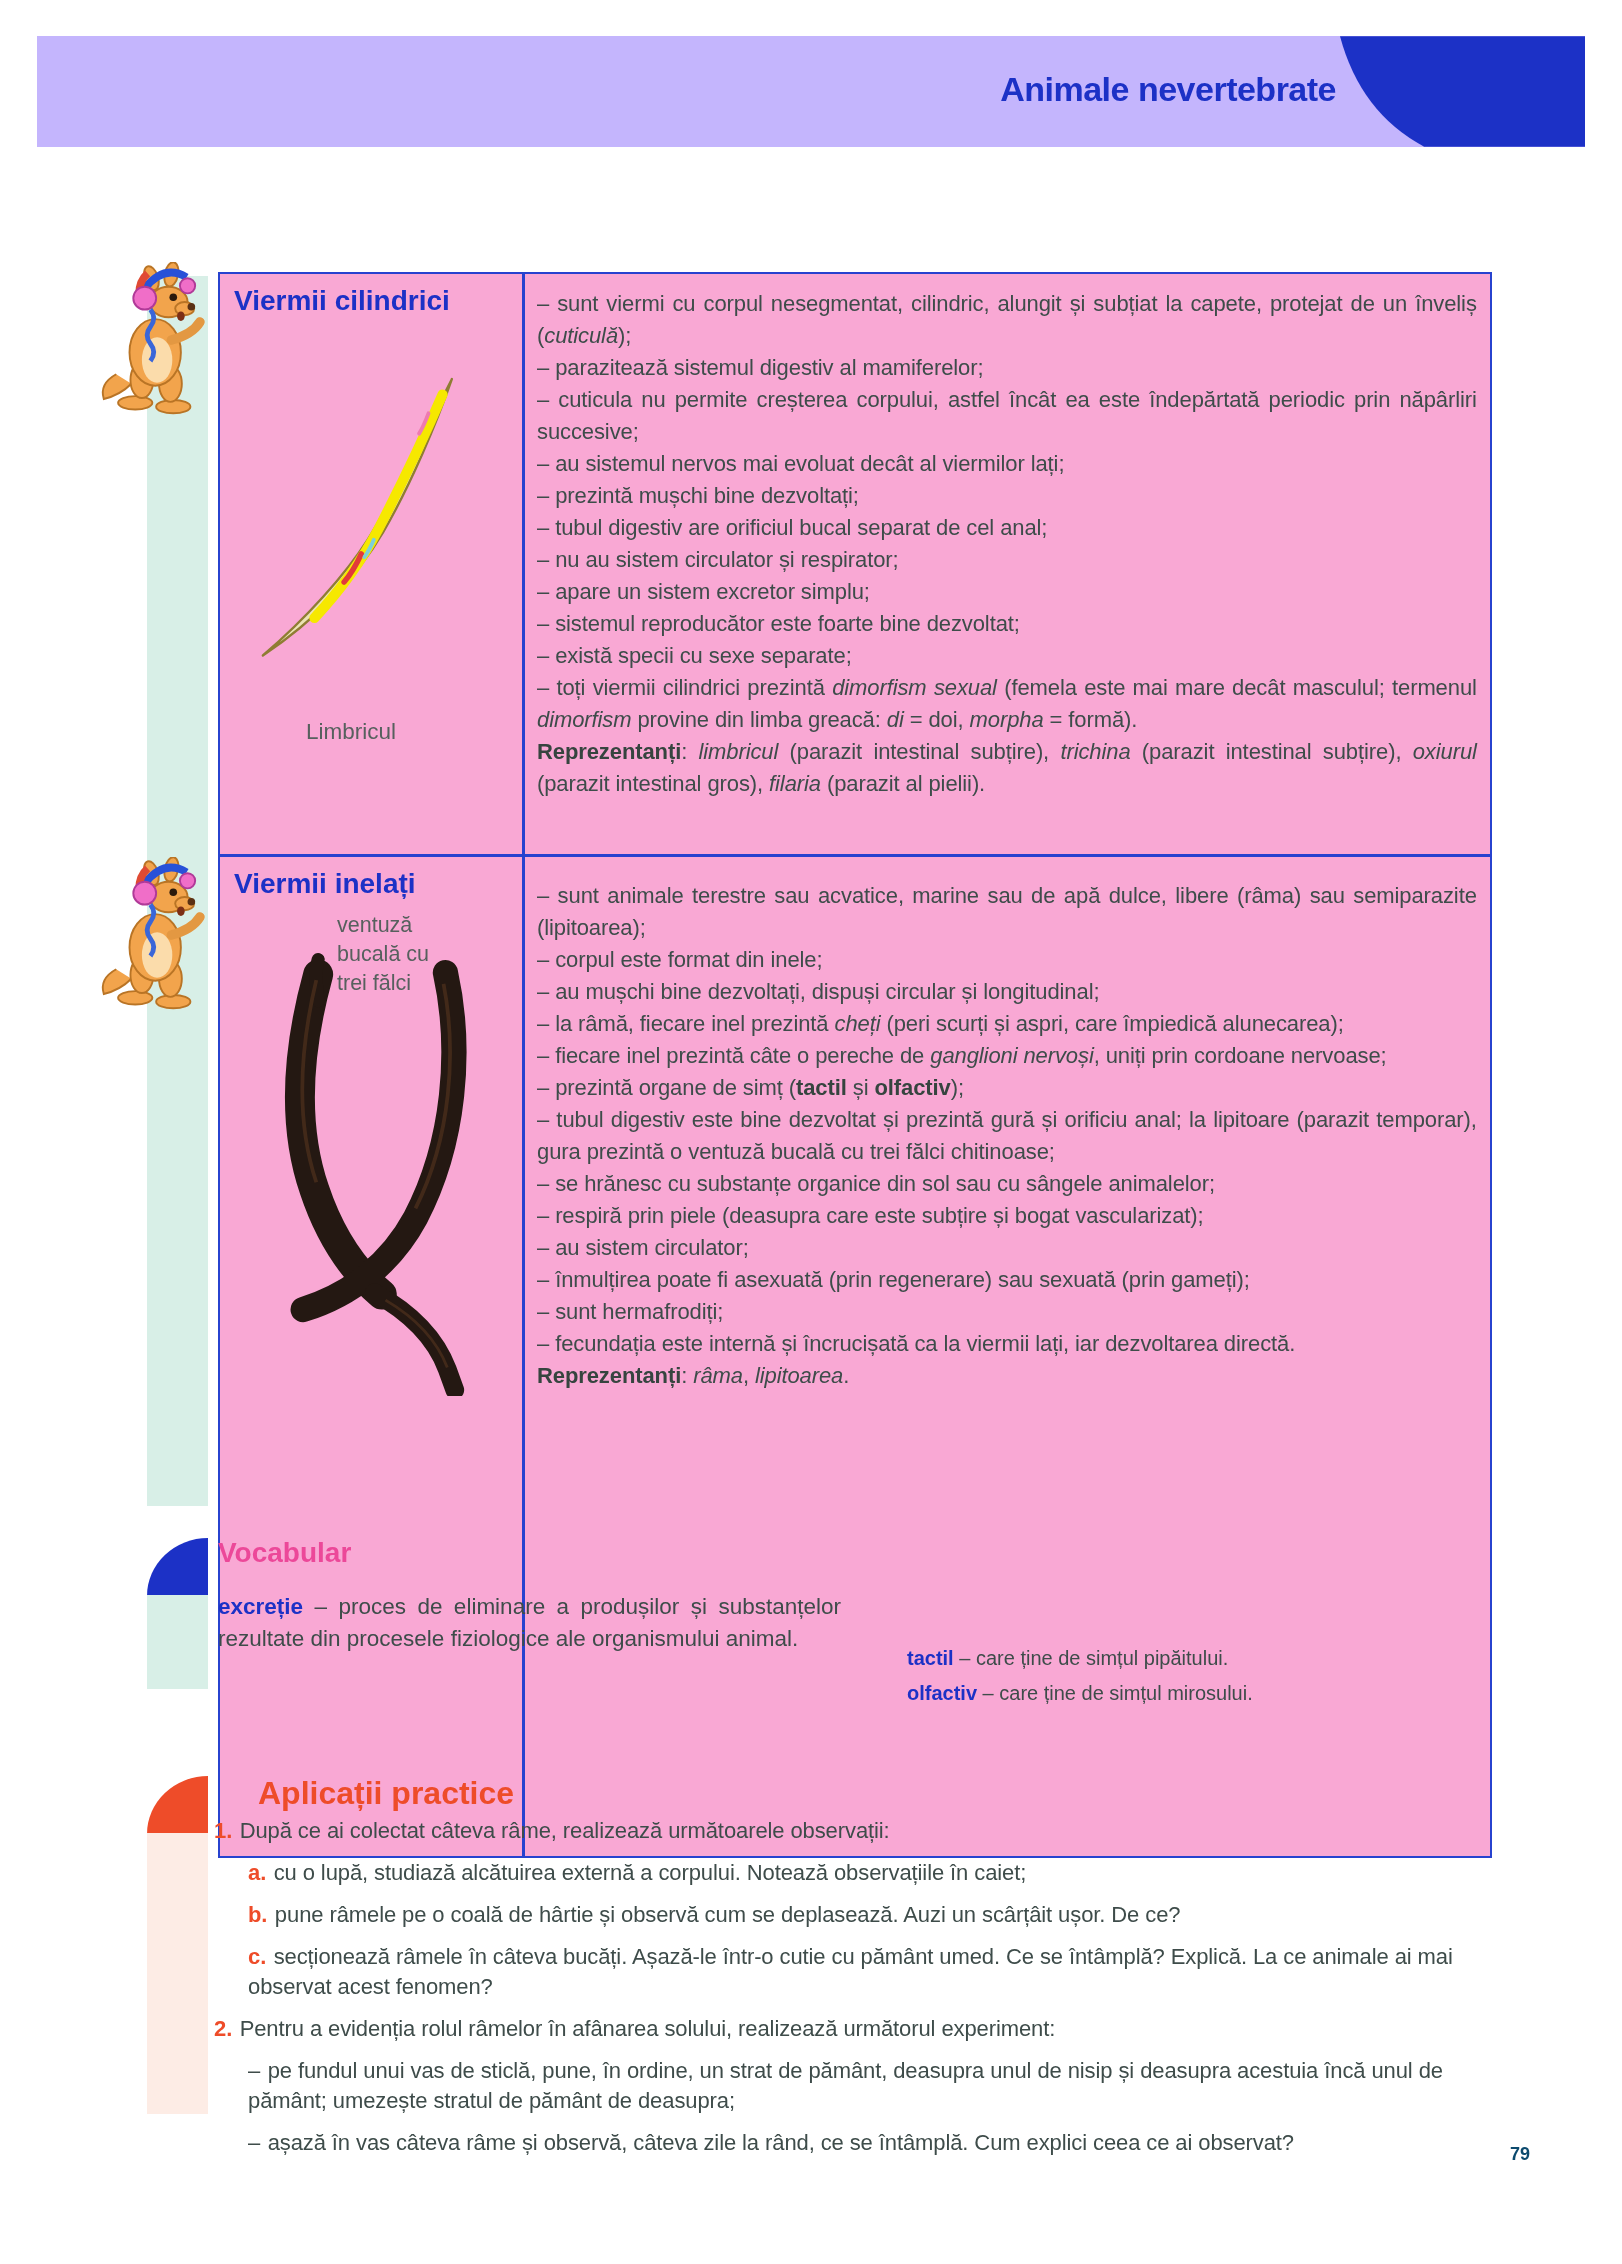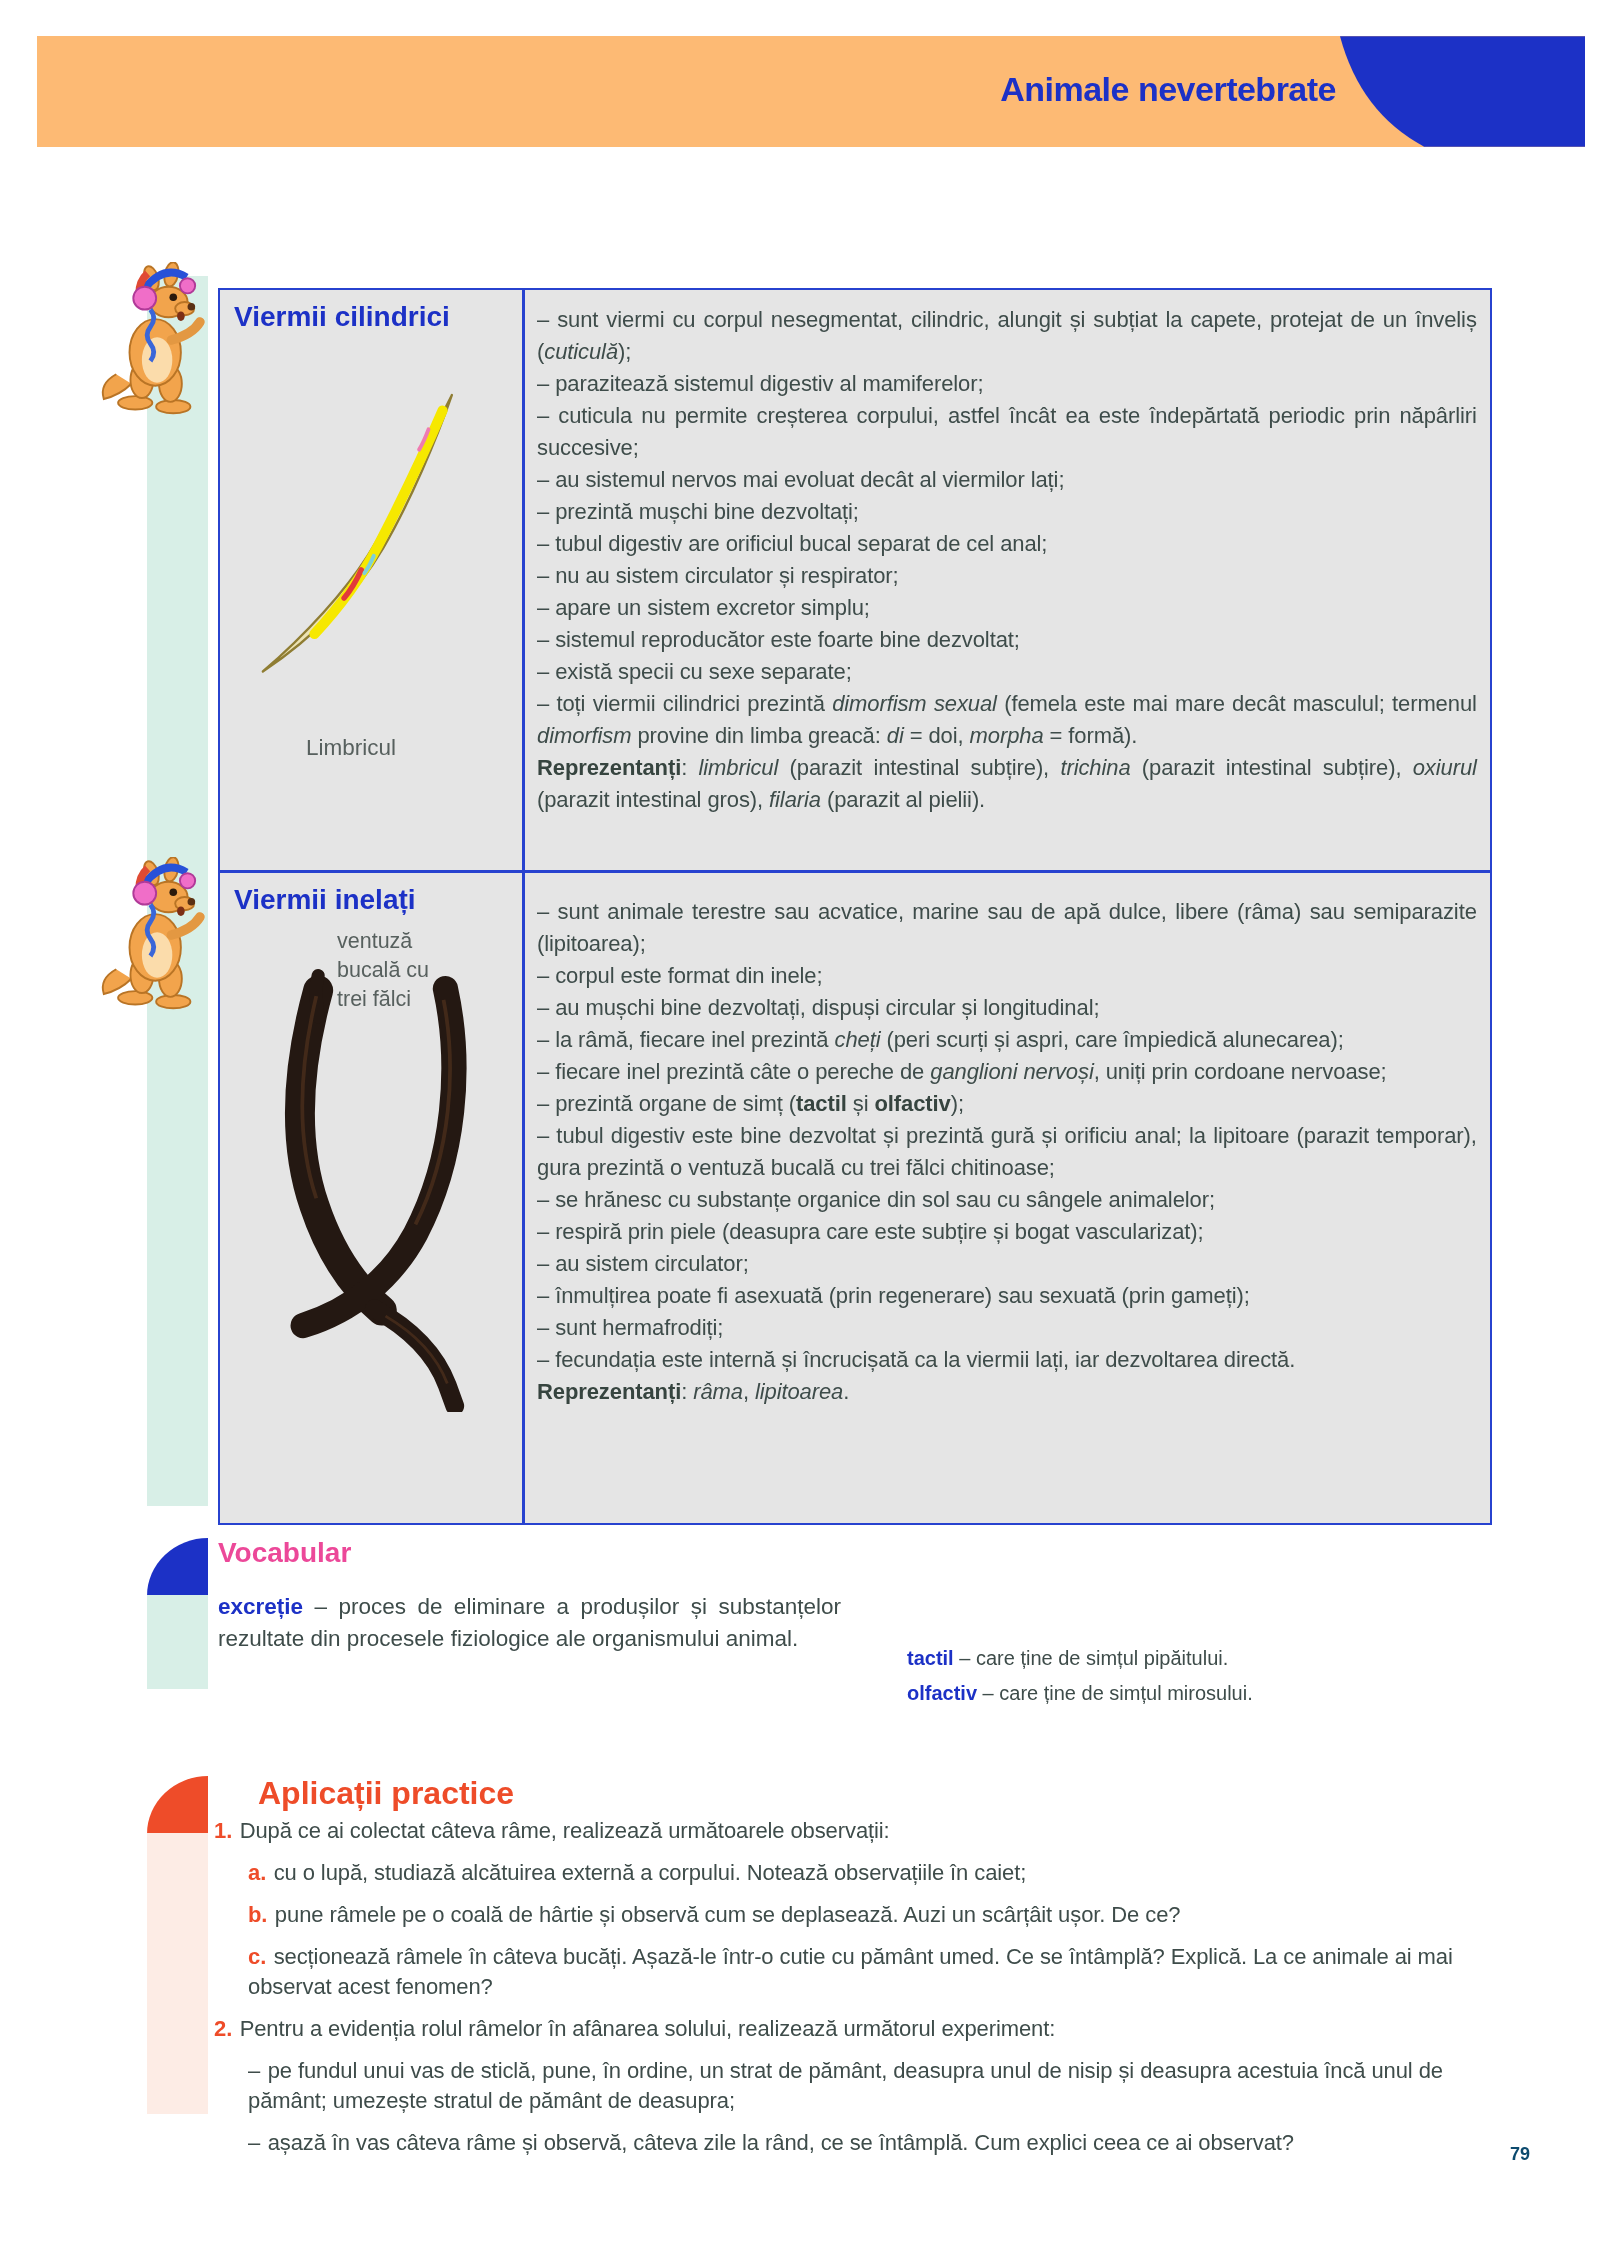--- a/index.html
+++ b/index.html
@@ -1,34 +1,34 @@
 <!DOCTYPE html>
 <html style="font-size:15px"><head>
 <meta charset="utf-8">
 <style>
   html,body{margin:0;padding:0;background:#ffffff;}
   #page{position:relative;width:1623px;height:2265px;background:#ffffff;overflow:hidden;
         font-family:"Liberation Sans",sans-serif;color:#3e4c4a;}
   
-  .header-band{position:absolute;left:37px;top:36px;width:1548px;height:111px;background:#fdba74;}
+  .header-band{position:absolute;left:37px;top:36px;width:1548px;height:111px;background:#c4b5fd;}
   .page-title{position:absolute;top:34px;right:249px;font-size:34px;font-weight:bold;color:#1c31c6;letter-spacing:-0.5px;}
   .corner-svg{position:absolute;top:0;right:0;width:245px;height:111px;display:block;}
   
   .rail{position:absolute;width:61px;background:#d8efe7;}
   .rail-table{left:147px;top:276px;height:1230px;}
   .rail-vocab{left:147px;top:1595px;height:94px;}
   .rail-aplicatii{left:147px;top:1833px;height:281px;background:#fdece5;}
   .sec-icon{position:absolute;left:147px;width:61px;height:58px;border-radius:100% 0 0 0;}
   .icon-vocab{top:1538px;background:#1c31c6;}
   .icon-aplicatii{top:1776px;background:#ee4c29;}
   .kangaroo{position:absolute;width:124px;height:157px;}
   .kangaroo-1{left:97px;top:262px;}
   .kangaroo-2{left:97px;top:857px;}
   
-  .wtable{position:absolute;left:218px;top:288px;width:1274px;height:1237px;background:#e5e5e5;
+  .wtable{position:absolute;left:218px;top:272px;width:1274px;height:1586px;background:#f9a8d4;
           border:2.8px solid #2742cf;box-sizing:border-box;}
   .row-divider{position:absolute;left:0;top:580px;width:100%;height:2.8px;background:#2742cf;}
   .col-divider{position:absolute;left:302px;top:0;width:2.8px;height:100%;background:#2742cf;}
   .cell{position:absolute;box-sizing:border-box;overflow:hidden;}
   .cell-r1c1{left:0;top:0;width:302px;height:580px;}
   .cell-r1c2{left:304px;top:0;width:964px;height:580px;padding:14px 11.2px 0 13px;}
   .cell-r2c1{left:0;top:583px;width:302px;height:648px;}
   .cell-r2c2{left:304px;top:583px;width:964px;height:648px;padding:22.5px 11.2px 0 13px;}
   .cell-heading{position:absolute;left:14px;top:11.2px;font-size:28px;font-weight:bold;color:#1c31c6;}
   .titem{font-size:22px;line-height:32px;text-align:justify;letter-spacing:-0.1px;color:#3e4c4a;}

